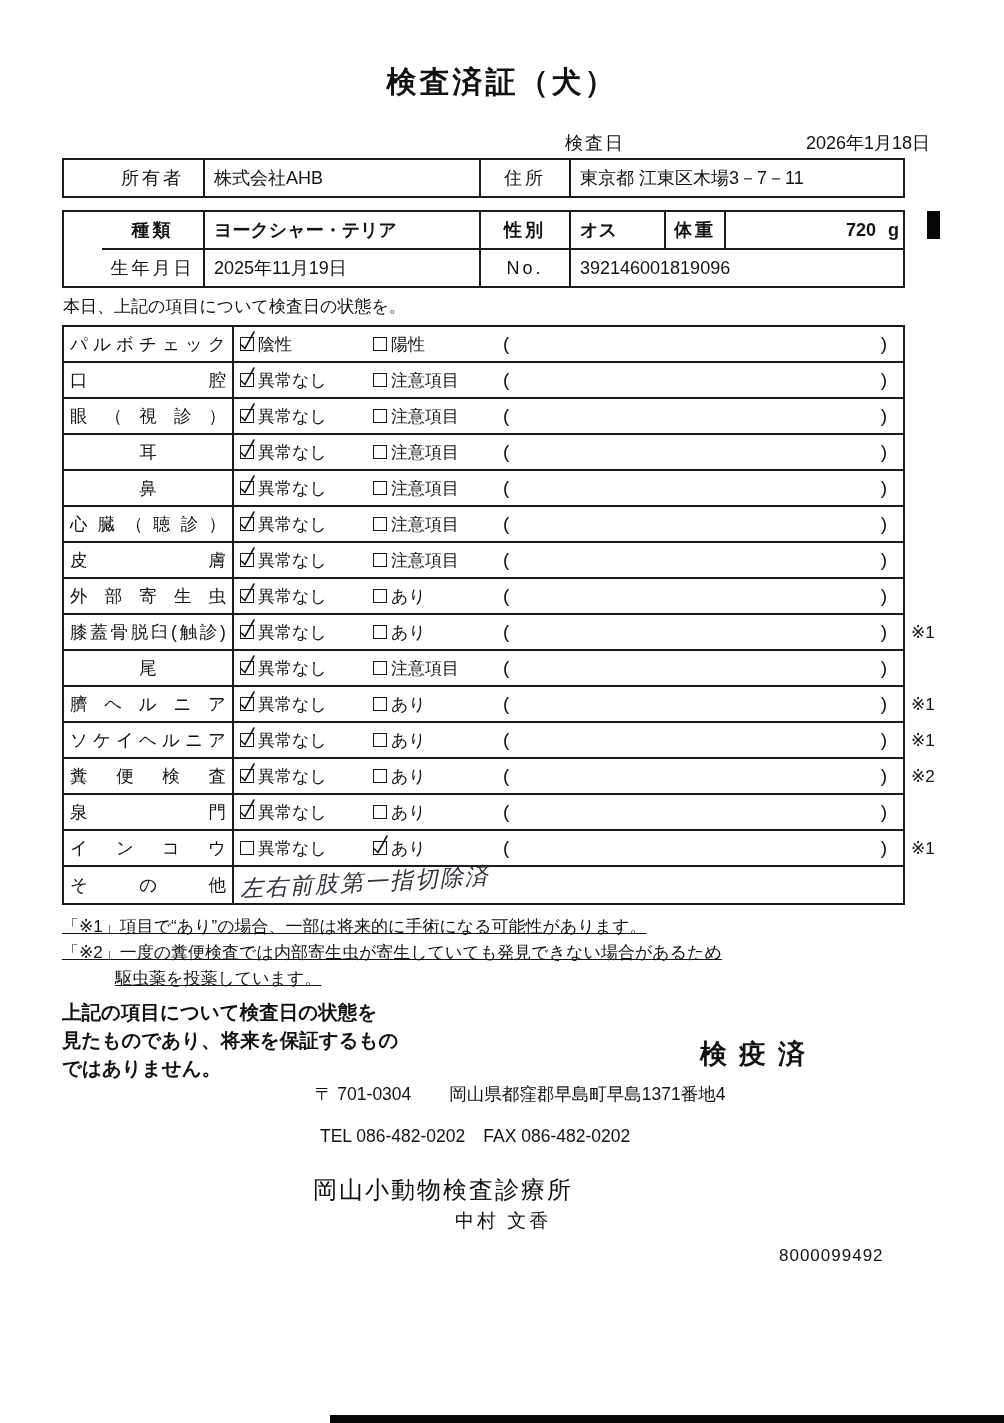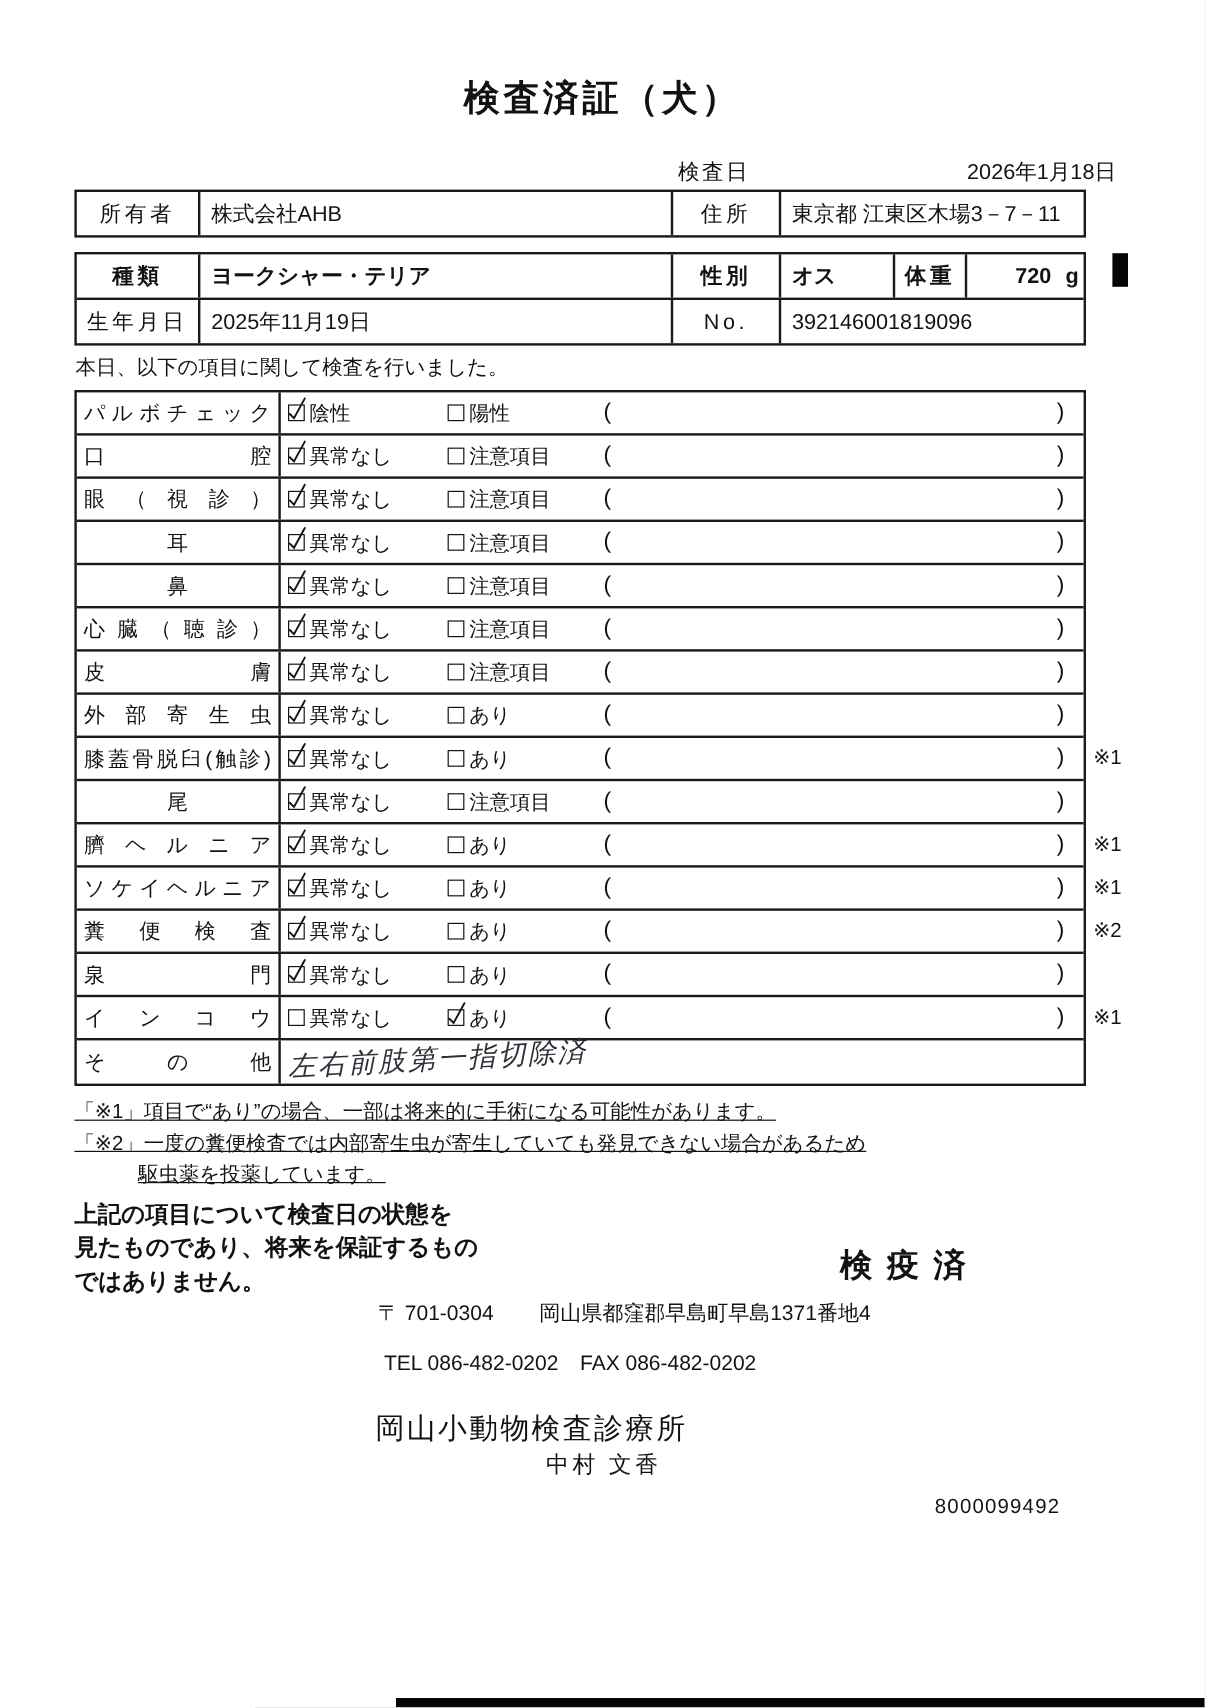--- a/index.html
+++ b/index.html
@@ -11,33 +11,33 @@
   }
   .abs{position:absolute;}
   .title{
     top:62px;left:0;right:0;text-align:center;
     font-size:30px;font-weight:bold;letter-spacing:3px;
   }
   .date-label{top:131px;left:565px;font-size:18px;letter-spacing:2px;}
   .date-value{top:131px;left:700px;width:230px;text-align:right;font-size:18px;}
 
   
-  .tbl{border:2px solid #1a1a1a;box-sizing:border-box;display:block;}
+  .tbl{border:2px solid #1a1a1a;box-sizing:border-box;display:block;padding-left:38px;}
   .trow{display:flex;height:36px;}
   .trow.bordered{border-bottom:2px solid #1a1a1a;font-weight:bold;}
   .tcell{
     box-sizing:border-box;display:flex;align-items:center;
     font-size:18px;white-space:nowrap;overflow:hidden;
   }
   .tcell.rb{border-right:2px solid #1a1a1a;}
   .tcell.lab{justify-content:center;letter-spacing:3px;}
   .tcell.val{padding-left:9px;}
   .tbl-owner{top:158px;left:62px;width:843px;}
   .tbl-info{top:210px;left:62px;width:843px;}
-  .w103{width:103px;} .w330{width:394px;} .w90{width:90px;} .w320{flex:1;}
+  .w103{width:103px;} .w330{width:276px;} .w90{width:90px;} .w320{flex:1;}
   .w95{width:95px;} .w60{width:60px;} .w165{flex:1;}
   .weight-cell{justify-content:flex-end;padding-right:4px;border-radius:10px;}
   .weight-cell .unit{margin-left:12px;}
 
   .intro{top:295px;left:63px;font-size:17px;}
 
   
   .insp{top:325px;left:62px;width:843px;border:2px solid #1a1a1a;box-sizing:border-box;}
   .irow{
     position:relative;display:flex;height:36px;box-sizing:border-box;
@@ -120,21 +120,21 @@
       </div>
     </div>
     <div class="trow">
       <div class="tcell lab rb w103">生年月日</div>
       <div class="tcell val rb w330">2025年11月19日</div>
       <div class="tcell lab rb w90">No.</div>
       <div class="tcell val w320">392146001819096</div>
     </div>
   </div>
 
-  <div class="abs intro">本日、以下の項目に関して検査を行いました。</div>
+  <div class="abs intro">本日、上記の項目について検査日の状態を。</div>
 
   <div class="abs insp" id="insp-rows">
       <div class="irow">
         <div class="iname">
           <span>パ</span>
           <span>ル</span>
           <span>ボ</span>
           <span>チ</span>
           <span>ェ</span>
           <span>ッ</span>

